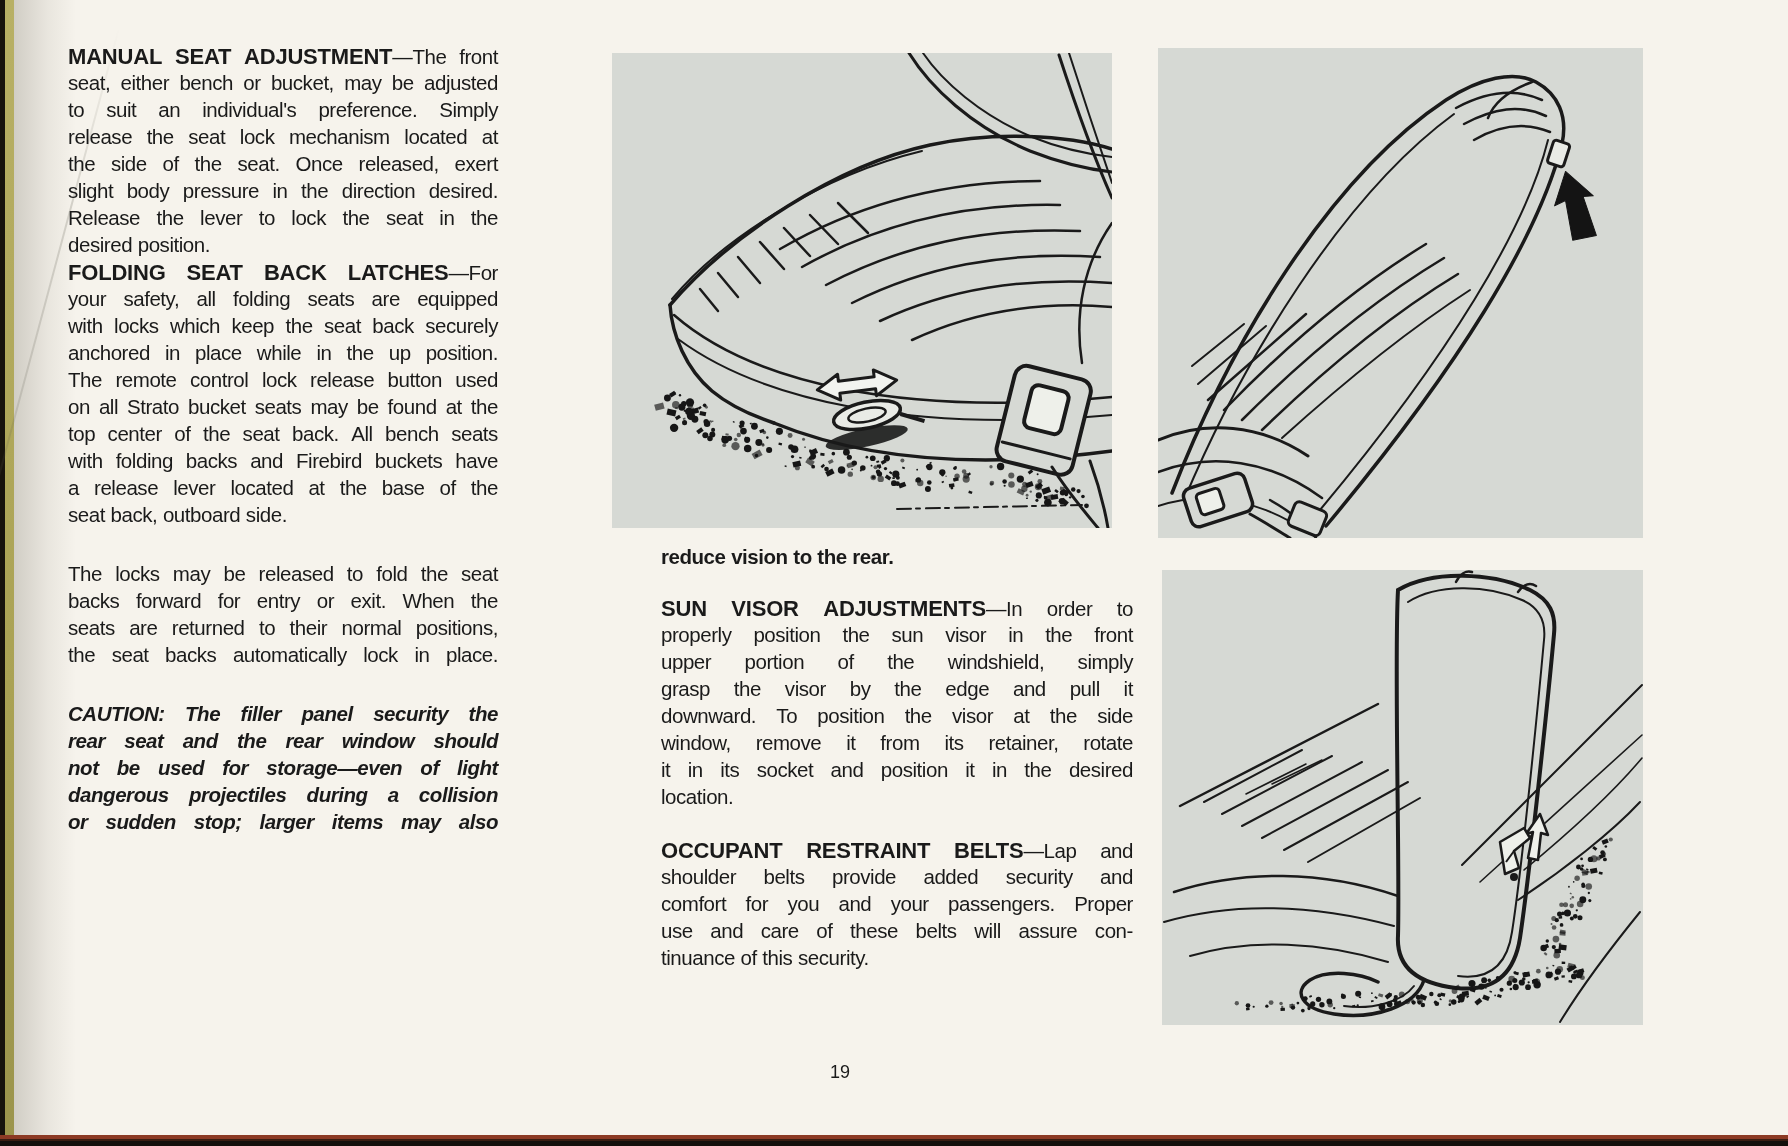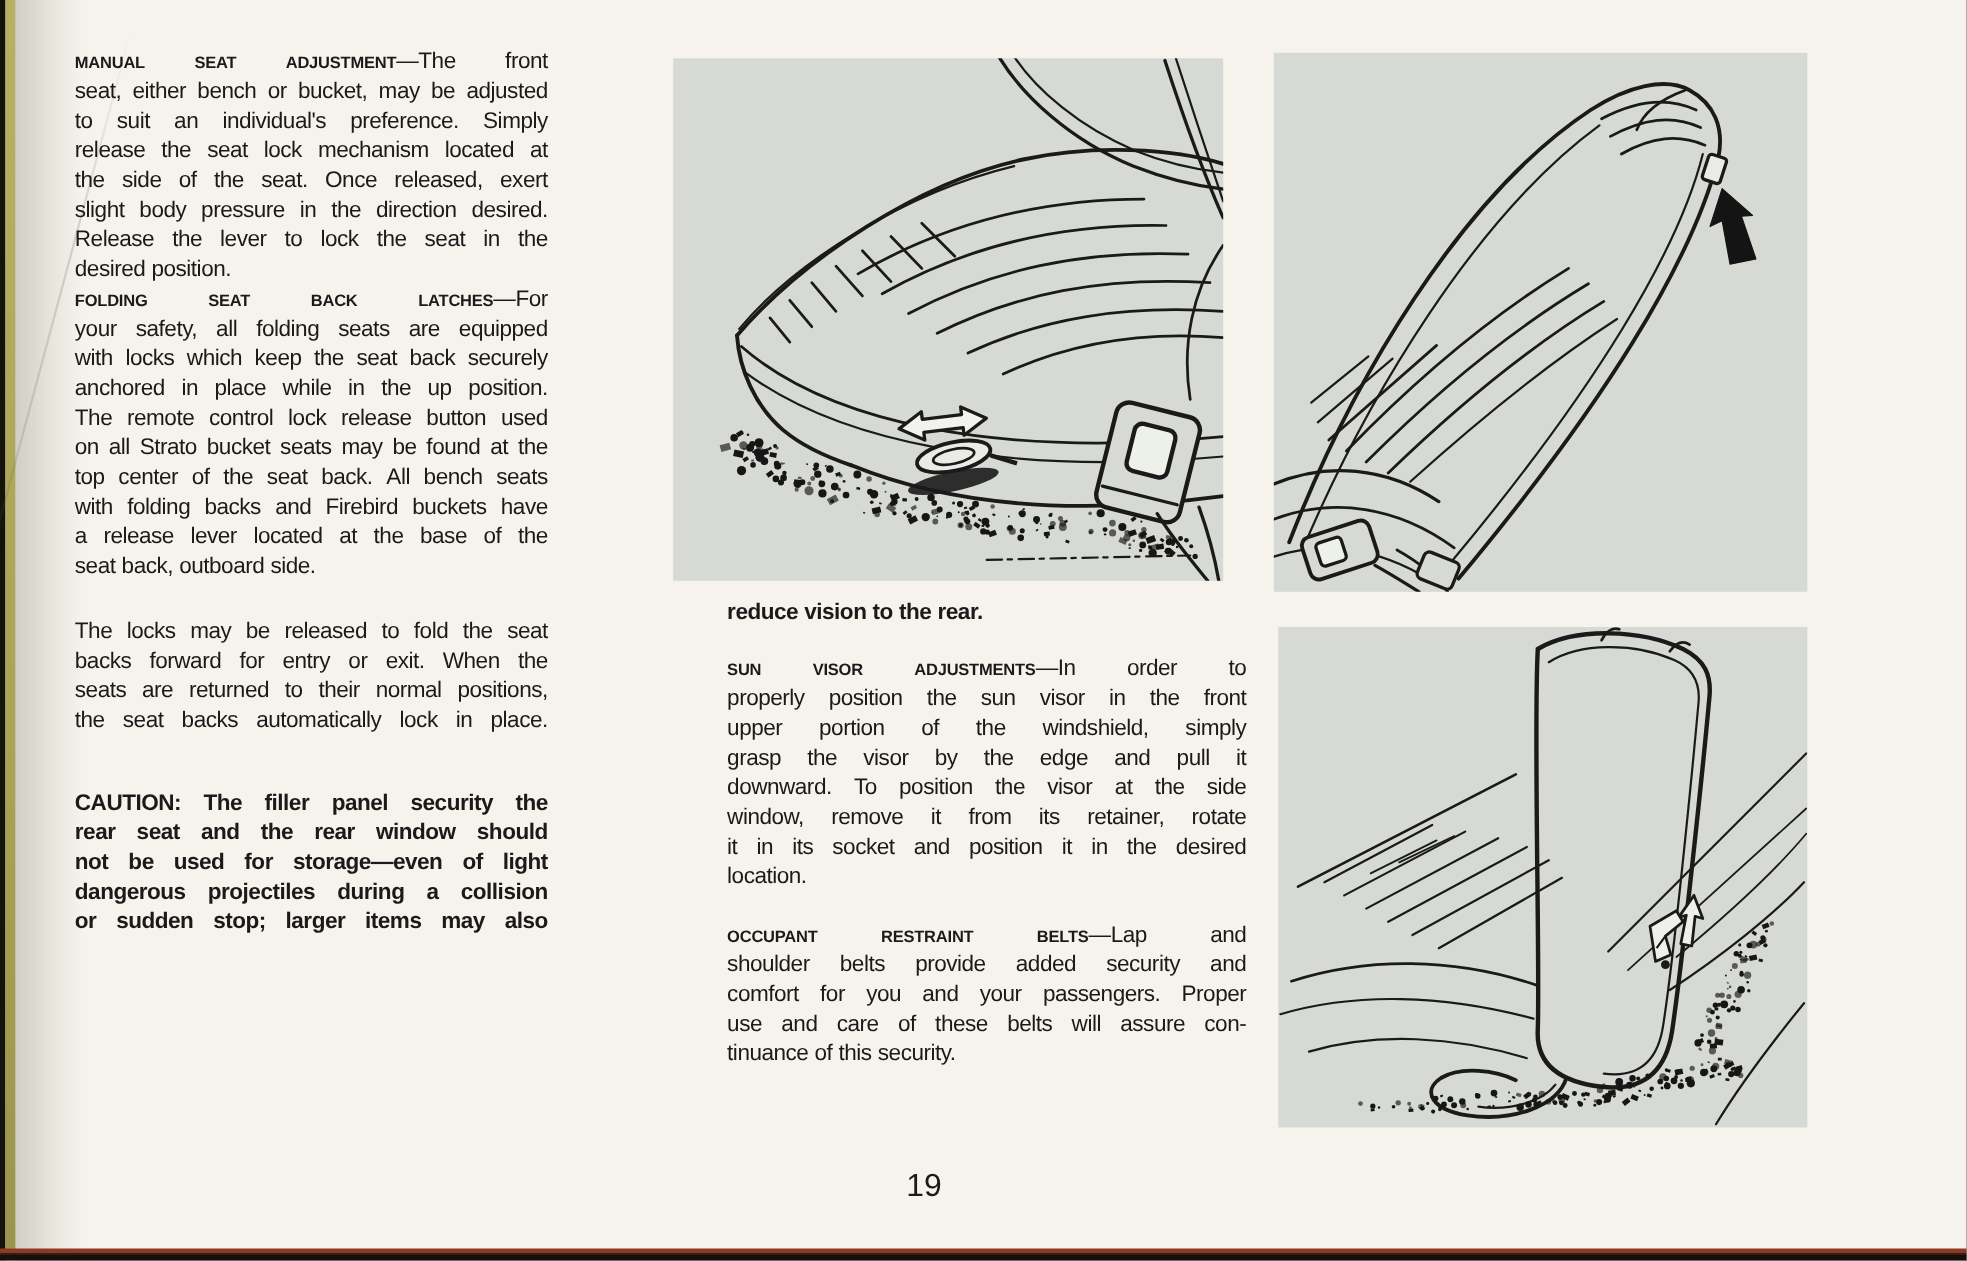--- a/index.html
+++ b/index.html
@@ -16,35 +16,35 @@
   .crease{position:absolute;left:118px;top:28px;width:2px;height:1030px;
           transform:rotate(15deg);transform-origin:top center;
           background:linear-gradient(to bottom,rgba(90,88,75,0),rgba(90,88,75,.22) 18%,rgba(90,88,75,.10) 70%,rgba(90,88,75,0));}
   
   .col{position:absolute;}
   #left-col{left:68px;top:44px;width:430px;}
   #mid-col{left:617px;top:545px;width:472px;margin-left:44px;}
   .para{font-size:20.5px;letter-spacing:-0.45px;}
   .line{display:flex;justify-content:space-between;height:27px;align-items:baseline;white-space:pre;}
   .line.last{justify-content:flex-start;gap:5.6px;}
-  .line b{font-weight:700;font-size:15px;letter-spacing:-0.2px;}
+  .line b{font-weight:700;font-size:22px;letter-spacing:-0.2px;}
   .para.bold span{font-weight:700;}
   #left-col .para:nth-child(2){}
   #left-col .para:nth-child(3){margin-top:32px;}
-  #left-col .para:nth-child(4){margin-top:48px;}
+  #left-col .para:nth-child(4){margin-top:32px;font-style:italic;}
   #mid-col .para:nth-child(2){margin-top:24px;}
   #mid-col .para:nth-child(3){margin-top:26px;}
   
   .panel{position:absolute;background:var(--panel-bg,#d6d9d4);}
   #panel-1{left:612px;top:53px;width:500px;height:475px;}
   #panel-2{left:1158px;top:48px;width:485px;height:490px;}
   #panel-3{left:1162px;top:570px;width:481px;height:455px;}
   .panel svg{display:block;width:100%;height:100%;}
   .page-num{position:absolute;left:770px;top:1062px;width:140px;text-align:center;
-            font-size:29px;letter-spacing:0;}
+            font-size:18px;letter-spacing:0;}
 </style>
 </head>
 <body>
 
 <div class="page">
 
   <div class="spine-black"></div>
   <div class="spine-olive"></div>
   <div class="binding-shadow"></div>
   <div class="crease"></div>

